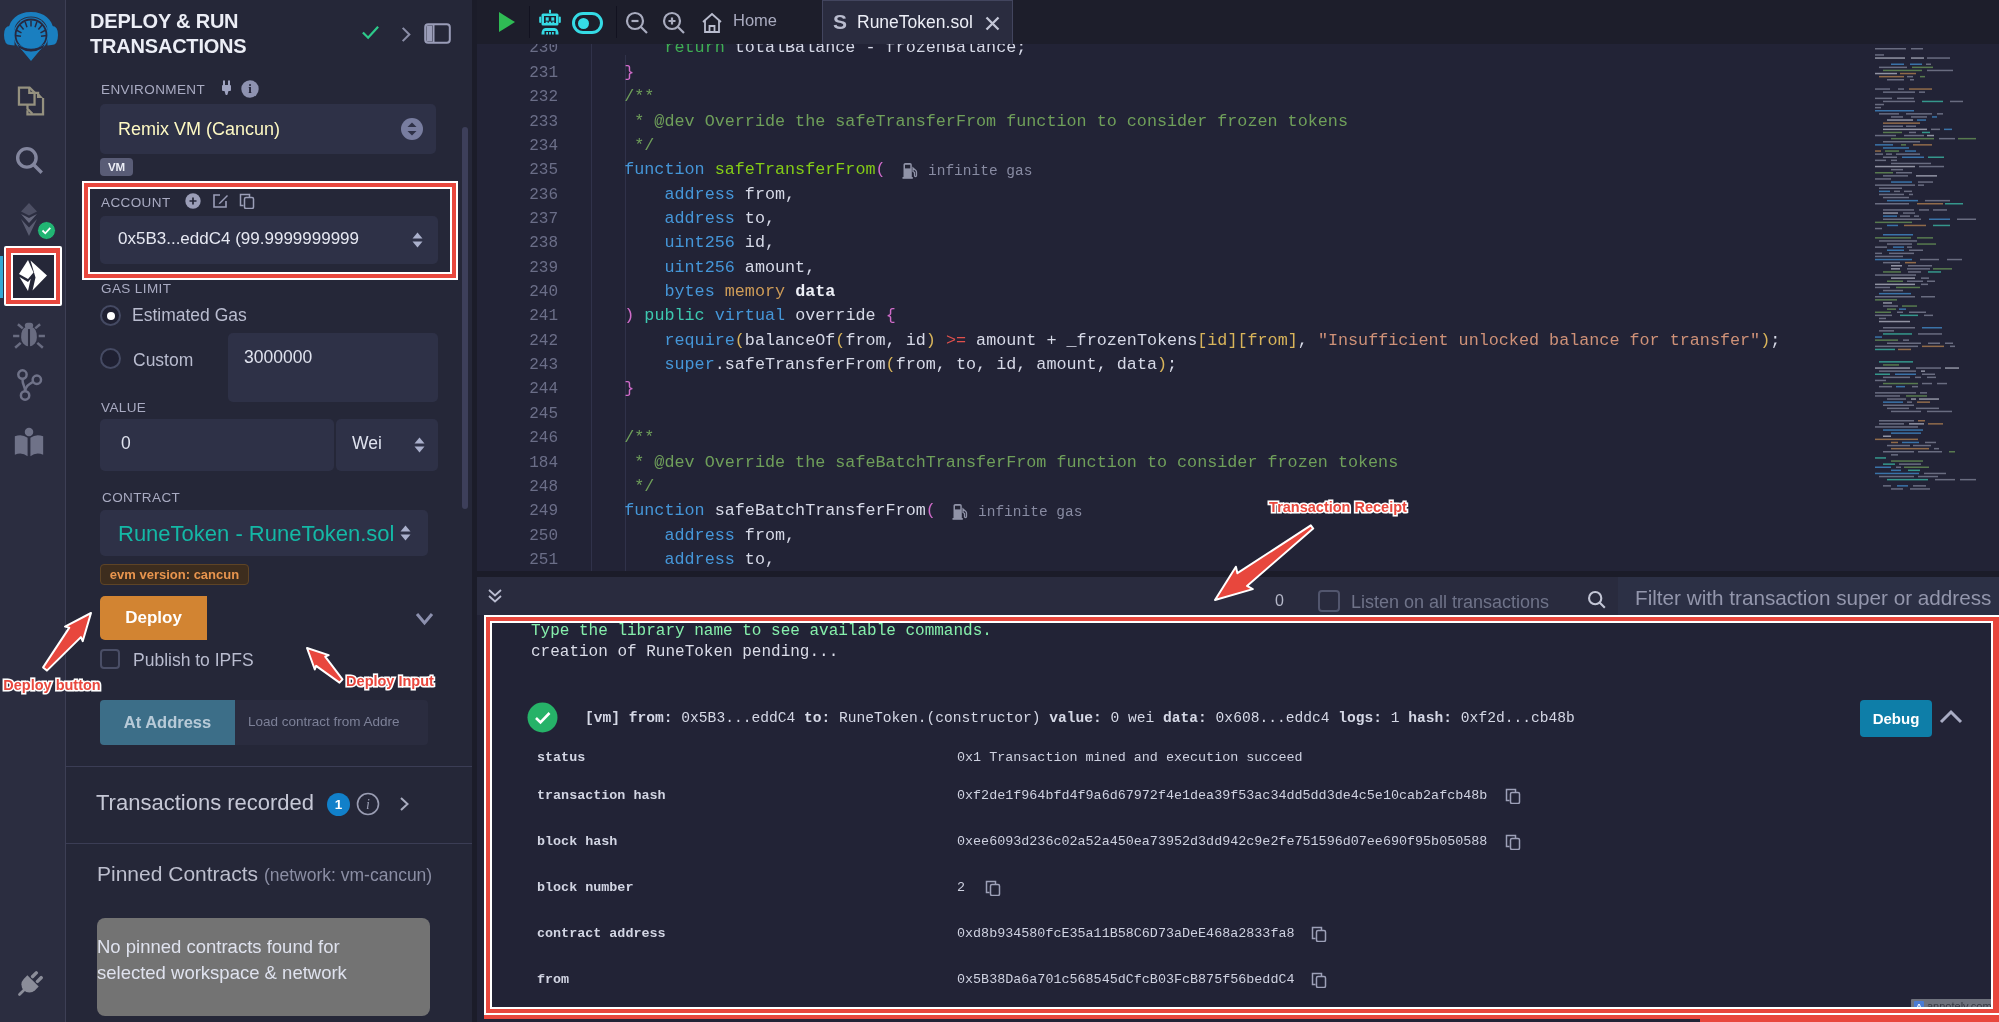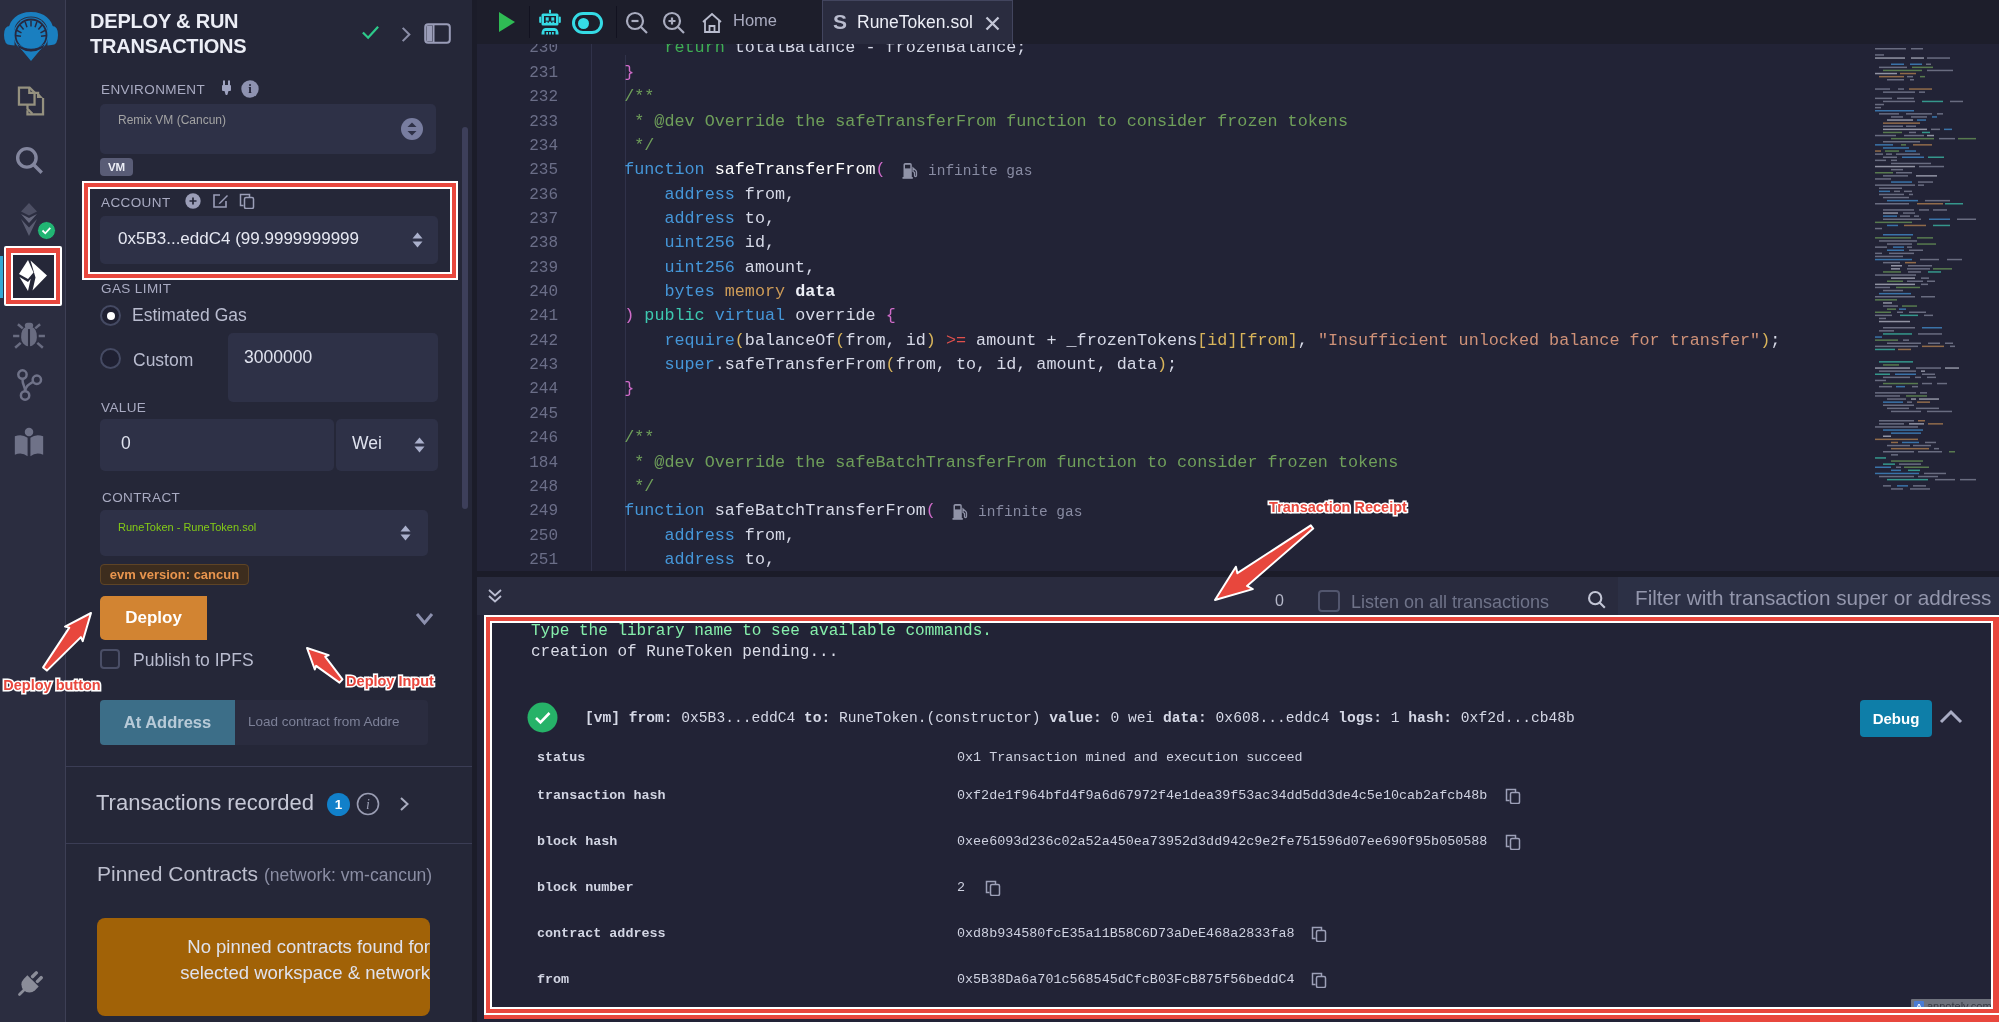--- a/index.html
+++ b/index.html
@@ -32,21 +32,21 @@
         <div class="cl" style="top:-7.6px"><span style="color:#d6d9e7">        </span><span style="color:#3fae53">return</span><span style="color:#d6d9e7"> totalBalance - frozenBalance;</span></div>
         <div class="ln" style="top:16.8px">231</div>
         <div class="cl" style="top:16.8px"><span style="color:#d6d9e7">    </span><span style="color:#cf6bc9">}</span></div>
         <div class="ln" style="top:41.1px">232</div>
         <div class="cl" style="top:41.1px"><span style="color:#d6d9e7">    </span><span style="color:#6f9f5a">/**</span></div>
         <div class="ln" style="top:65.5px">233</div>
         <div class="cl" style="top:65.5px"><span style="color:#d6d9e7">     </span><span style="color:#6f9f5a">* @dev Override the safeTransferFrom function to consider frozen tokens</span></div>
         <div class="ln" style="top:89.8px">234</div>
         <div class="cl" style="top:89.8px"><span style="color:#d6d9e7">     </span><span style="color:#6f9f5a">*/</span></div>
         <div class="ln" style="top:114.2px">235</div>
-        <div class="cl" style="top:114.2px"><span style="color:#d6d9e7">    </span><span style="color:#4596d8">function</span><span style="color:#ffffff"> safeTransferFrom</span><span style="color:#cf6bc9">(</span></div>
+        <div class="cl" style="top:114.2px"><span style="color:#d6d9e7">    </span><span style="color:#4596d8">function</span><span style="color:#84cc16"> safeTransferFrom</span><span style="color:#cf6bc9">(</span></div>
         <div class="ln" style="top:138.6px">236</div>
         <div class="cl" style="top:138.6px"><span style="color:#d6d9e7">        </span><span style="color:#4596d8">address</span><span style="color:#d6d9e7"> from,</span></div>
         <div class="ln" style="top:162.9px">237</div>
         <div class="cl" style="top:162.9px"><span style="color:#d6d9e7">        </span><span style="color:#4596d8">address</span><span style="color:#d6d9e7"> to,</span></div>
         <div class="ln" style="top:187.3px">238</div>
         <div class="cl" style="top:187.3px"><span style="color:#d6d9e7">        </span><span style="color:#4596d8">uint256</span><span style="color:#d6d9e7"> id,</span></div>
         <div class="ln" style="top:211.6px">239</div>
         <div class="cl" style="top:211.6px"><span style="color:#d6d9e7">        </span><span style="color:#4596d8">uint256</span><span style="color:#d6d9e7"> amount,</span></div>
         <div class="ln" style="top:236.0px">240</div>
         <div class="cl" style="top:236.0px"><span style="color:#d6d9e7">        </span><span style="color:#4596d8">bytes</span><span style="color:#d6d9e7"> </span><span style="color:#cf9c57">memory</span><span style="color:#d6d9e7"> </span><span style="color:#eceef6;font-weight:bold">data</span></div>
@@ -510,21 +510,21 @@
         <rect x="3" y="5" width="9" height="6" rx="1"></rect>
         <rect x="4" y="0.5" width="2" height="4.5"></rect>
         <rect x="9" y="0.5" width="2" height="4.5"></rect>
         <path d="M5.5 11 h4 l-1 3.5 q-1 1-2 0 z"></path>
       </svg>
 <svg width="18" height="18" viewBox="0 0 18 18" style="position:absolute;left:241px;top:80px">
         <circle cx="9" cy="9" r="8.7" fill="#8e92b0"></circle>
         <text x="9" y="13.2" font-family="Liberation Serif" font-size="12.5" font-weight="bold" fill="#222336" text-anchor="middle">i</text>
       </svg>
 <div class="sel" style="left:100px;top:104px;width:336px;height:50px">
-  <span style="position:absolute;left:18px;top:9px;font-size:12px;color:#a3a3a3">Remix VM (Cancun)</span>
+  <span style="position:absolute;left:18px;top:15px;font-size:18px;color:#fef9c3">Remix VM (Cancun)</span>
         <svg width="24" height="24" viewBox="0 0 24 24" style="position:absolute;right:12px;top:13px">
           <circle cx="12" cy="12" r="11" fill="#787da0"></circle>
           <path d="M7.5 10 L12 5.5 L16.5 10 Z" fill="#2e3147"></path>
           <path d="M7.5 14 L12 18.5 L16.5 14 Z" fill="#2e3147"></path>
         </svg>
 </div>
 <div style="position:absolute;left:100px;top:158px;width:33px;height:18px;background:#595c76;border-radius:4px;text-align:center;font-size:11.5px;font-weight:bold;color:#eceef6;line-height:18px">VM</div>
 
 <div class="rbox" style="left:84px;top:183px;width:372px;height:95px"></div>
 
@@ -566,21 +566,21 @@
 <div class="sel" style="left:336px;top:419px;width:102px;height:52px">
         <span style="position:absolute;left:16px;top:14px;font-size:17.5px;color:#dfe2ee">Wei</span>
         <svg width="13" height="16" viewBox="0 0 13 16" style="position:absolute;right:12px;top:18px">
           <path d="M1.5 6.5 L6.5 0.5 L11.5 6.5 Z" fill="#aab0cc"></path>
           <path d="M1.5 9.5 L6.5 15.5 L11.5 9.5 Z" fill="#aab0cc"></path>
         </svg>
       </div>
 
 <div class="lbl" style="left:102px;top:490px">CONTRACT</div>
 <div class="sel" style="left:100px;top:510px;width:328px;height:46px">
-  <span style="position:absolute;left:18px;top:11px;font-size:11px;color:#84cc16">RuneToken - RuneToken.sol</span>
+  <span style="position:absolute;left:18px;top:11px;font-size:22px;color:#14b8a6">RuneToken - RuneToken.sol</span>
         <svg width="13" height="16" viewBox="0 0 13 16" style="position:absolute;right:16px;top:15px">
           <path d="M1.5 6.5 L6.5 0.5 L11.5 6.5 Z" fill="#aab0cc"></path>
           <path d="M1.5 9.5 L6.5 15.5 L11.5 9.5 Z" fill="#aab0cc"></path>
         </svg>
 </div>
 <div style="position:absolute;left:100px;top:564px;width:149px;height:21px;background:#3d2d1e;border:1px solid #5e4426;border-radius:4px;font-size:13px;font-weight:bold;color:#e8954e;text-align:center;line-height:20px">evm version: cancun</div>
 
 <div style="position:absolute;left:100px;top:596px;width:107px;height:44px;background:#d28432;border-radius:5px 0 0 5px;text-align:center;font-size:17px;font-weight:bold;color:#fff;line-height:44px">Deploy</div>
 <svg width="19" height="16" viewBox="0 0 19 16" style="position:absolute;left:415px;top:611px" fill="none" stroke="#8c90ae" stroke-width="3">
         <path d="M2 3 l7.5 9 L17 3"></path>
@@ -600,21 +600,21 @@
 <svg width="24" height="24" viewBox="0 0 24 24" style="position:absolute;left:356px;top:792px">
         <circle cx="12" cy="12" r="10.5" fill="none" stroke="#9a9db3" stroke-width="1.6"></circle>
         <text x="12" y="17" font-family="Liberation Serif" font-size="14" font-style="italic" fill="#9a9db3" text-anchor="middle">i</text>
       </svg>
 <svg width="11" height="16" viewBox="0 0 11 16" style="position:absolute;left:399px;top:796px" fill="none" stroke="#a9acbf" stroke-width="2">
         <path d="M2 2 l6.5 6 L2 14"></path>
       </svg>
 <div style="position:absolute;left:66px;top:843px;width:406px;height:1px;background:#3b3d55"></div>
 
 <div style="position:absolute;left:97px;top:862px;font-size:21px;color:#bdbfce">Pinned Contracts <span style="font-size:17.5px;color:#8b8ea4">(network: vm-cancun)</span></div>
-<div style="position:absolute;left:97px;top:918px;width:333px;height:98px;background:#a16207;border-radius:8px;text-align:right;font-size:18.5px;color:#dfe2ee;padding-top:16px;line-height:26px">No pinned contracts found for<br>selected workspace &amp; network</div>
+<div style="position:absolute;left:97px;top:918px;width:333px;height:98px;background:#737373;border-radius:8px;text-align:left;font-size:18.5px;color:#dfe2ee;padding-top:16px;line-height:26px">No pinned contracts found for<br>selected workspace &amp; network</div>
 <div style="position:absolute;left:462px;top:127px;width:6px;height:382px;background:#3d3f5a;border-radius:3px"></div>
 </div>
 
 <svg width="16" height="16" viewBox="0 0 16 16" style="position:absolute;left:487px;top:588px" fill="none" stroke="#b9bcd0" stroke-width="1.8">
       <path d="M2 2 l6 5.5 L14 2"></path>
       <path d="M2 8 l6 5.5 L14 8"></path>
     </svg>
 <div style="position:absolute;left:1275px;top:592px;font-size:16px;color:#b4b7c8">0</div>
 <div style="position:absolute;left:1318px;top:590px;width:22px;height:22px;border:2px solid #52566e;border-radius:4px"></div>
 <div style="position:absolute;left:1351px;top:592px;font-size:18px;color:#6f7389">Listen on all transactions</div>

